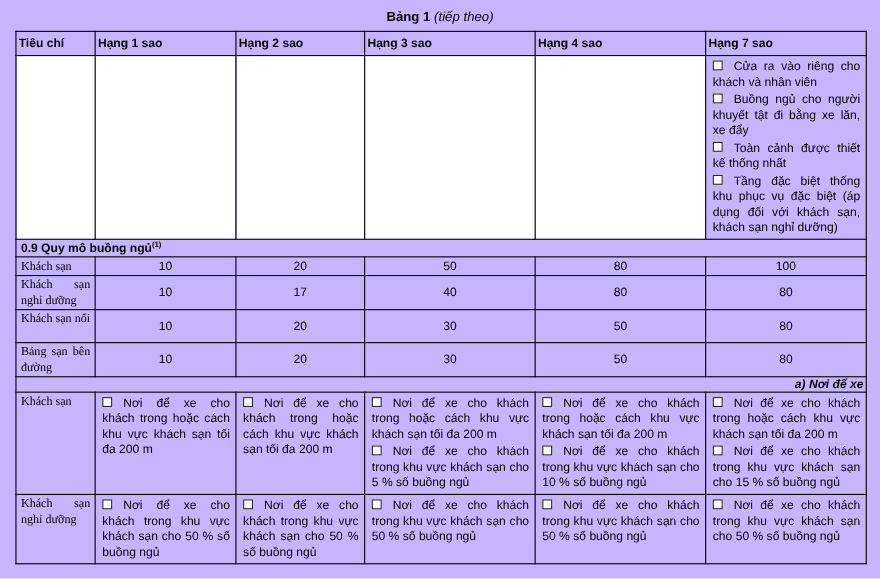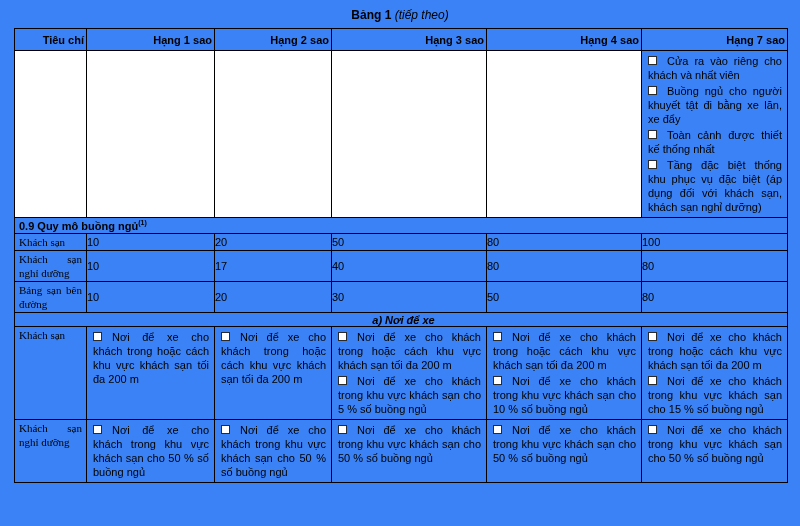--- a/index.html
+++ b/index.html
@@ -1,36 +1,36 @@
 <!DOCTYPE html>
 <html><head>
 <meta charset="utf-8">
 <style>
   html,body{margin:0;padding:0;background:#fff;}
-  .page{position:relative;width:800px;height:526px;background:#3b82f6;overflow:hidden;
+  .page{position:relative;width:800px;height:526px;background:#c4b5fd;overflow:hidden;
         font-family:"Liberation Sans",sans-serif;color:#000;}
   .title{position:absolute;top:8px;left:0;width:100%;text-align:center;font-size:12px;line-height:14px;}
   .b{font-weight:bold;}
   .i{font-style:italic;}
   .bi{font-weight:bold;font-style:italic;}
   table.main{position:absolute;top:28px;left:14px;width:773px;border-collapse:collapse;
              table-layout:fixed;font-size:11px;}
   td,th{border:1px solid #000;overflow:hidden;word-wrap:break-word;}
-  th{font-weight:bold;text-align:right;vertical-align:middle;height:21px;padding:0 2px;}
+  th{font-weight:bold;text-align:left;vertical-align:middle;height:21px;padding:0 2px;}
   tr.tall td{height:164px;}
   td.empty{background:#fff;}
   td.bcell{vertical-align:top;text-align:justify;padding:1px 5px 1px 6px;}
   p.bl{margin:2px 0 2px 0;line-height:14px;text-align:justify;}
   span.cb{display:inline-block;width:7px;height:7px;border:1px solid #2a2a2a;
           margin-right:10px;vertical-align:0px;background:#fff;}
   tr.sect td{height:15px;padding:0 2px 0 4px;vertical-align:middle;text-align:left;}
-  tr.subsect td{height:13px;padding:0 2px 0 7px;vertical-align:middle;text-align:center;}
+  tr.subsect td{height:13px;padding:0 2px 0 7px;vertical-align:middle;text-align:right;}
   sup.fn{font-size:7px;font-weight:bold;vertical-align:super;line-height:0;}
   td.lbl{vertical-align:top;text-align:justify;padding:1px 4px;line-height:14px;font-family:Liberation Serif, serif;}
-  td.num{vertical-align:middle;padding:0;}
+  td.num{text-align:center;vertical-align:middle;padding:0;}
   tr.h17{height:17px;} tr.h30{height:30px;} tr.h90{height:90px;} tr.h59{height:59px;}
 </style>
 </head>
 <body>
 
 <div class="page">
 
   <div class="title">
     <span class="b">Bảng 1</span>
     <span class="i">(tiếp theo)</span>
@@ -56,21 +56,21 @@
         <th>Hạng 7 sao</th>
       </tr>
 
       <tr class="tall">
         <td class="empty"></td>
         <td class="empty"></td>
         <td class="empty"></td>
         <td class="empty"></td>
         <td class="empty"></td>
         <td class="bcell">
-            <p class="bl"><span class="cb"></span><span>Cửa ra vào riêng cho khách và nhất viên</span></p>
+            <p class="bl"><span class="cb"></span><span>Cửa ra vào riêng cho khách và nhân viên</span></p>
             <p class="bl"><span class="cb"></span><span>Buồng ngủ cho người khuyết tật đi bằng xe lăn, xe đẩy</span></p>
             <p class="bl"><span class="cb"></span><span>Toàn cảnh được thiết kế thống nhất</span></p>
             <p class="bl"><span class="cb"></span><span>Tầng đặc biệt thống khu phục vụ đặc biệt (áp dụng đối với khách sạn, khách sạn nghỉ dưỡng)</span></p>
           </td>
       </tr>
 
       <tr class="sect">
         <td colspan="6">
           <span class="b">0.9 Quy mô buồng ngủ</span><sup class="fn">(1)</sup>
         </td>
@@ -87,20 +87,28 @@
 
       <tr class="h30">
         <td class="lbl">Khách sạn nghỉ dưỡng</td>
         <td class="num">10</td>
         <td class="num">17</td>
         <td class="num">40</td>
         <td class="num">80</td>
         <td class="num">80</td>
       </tr>
 
+      <tr class="h30">
+        <td class="lbl">Khách sạn nổi</td>
+        <td class="num">10</td>
+        <td class="num">20</td>
+        <td class="num">30</td>
+        <td class="num">50</td>
+        <td class="num">80</td>
+      </tr>
 
       <tr class="h30">
         <td class="lbl">Bảng sạn bên đường</td>
         <td class="num">10</td>
         <td class="num">20</td>
         <td class="num">30</td>
         <td class="num">50</td>
         <td class="num">80</td>
       </tr>
 

